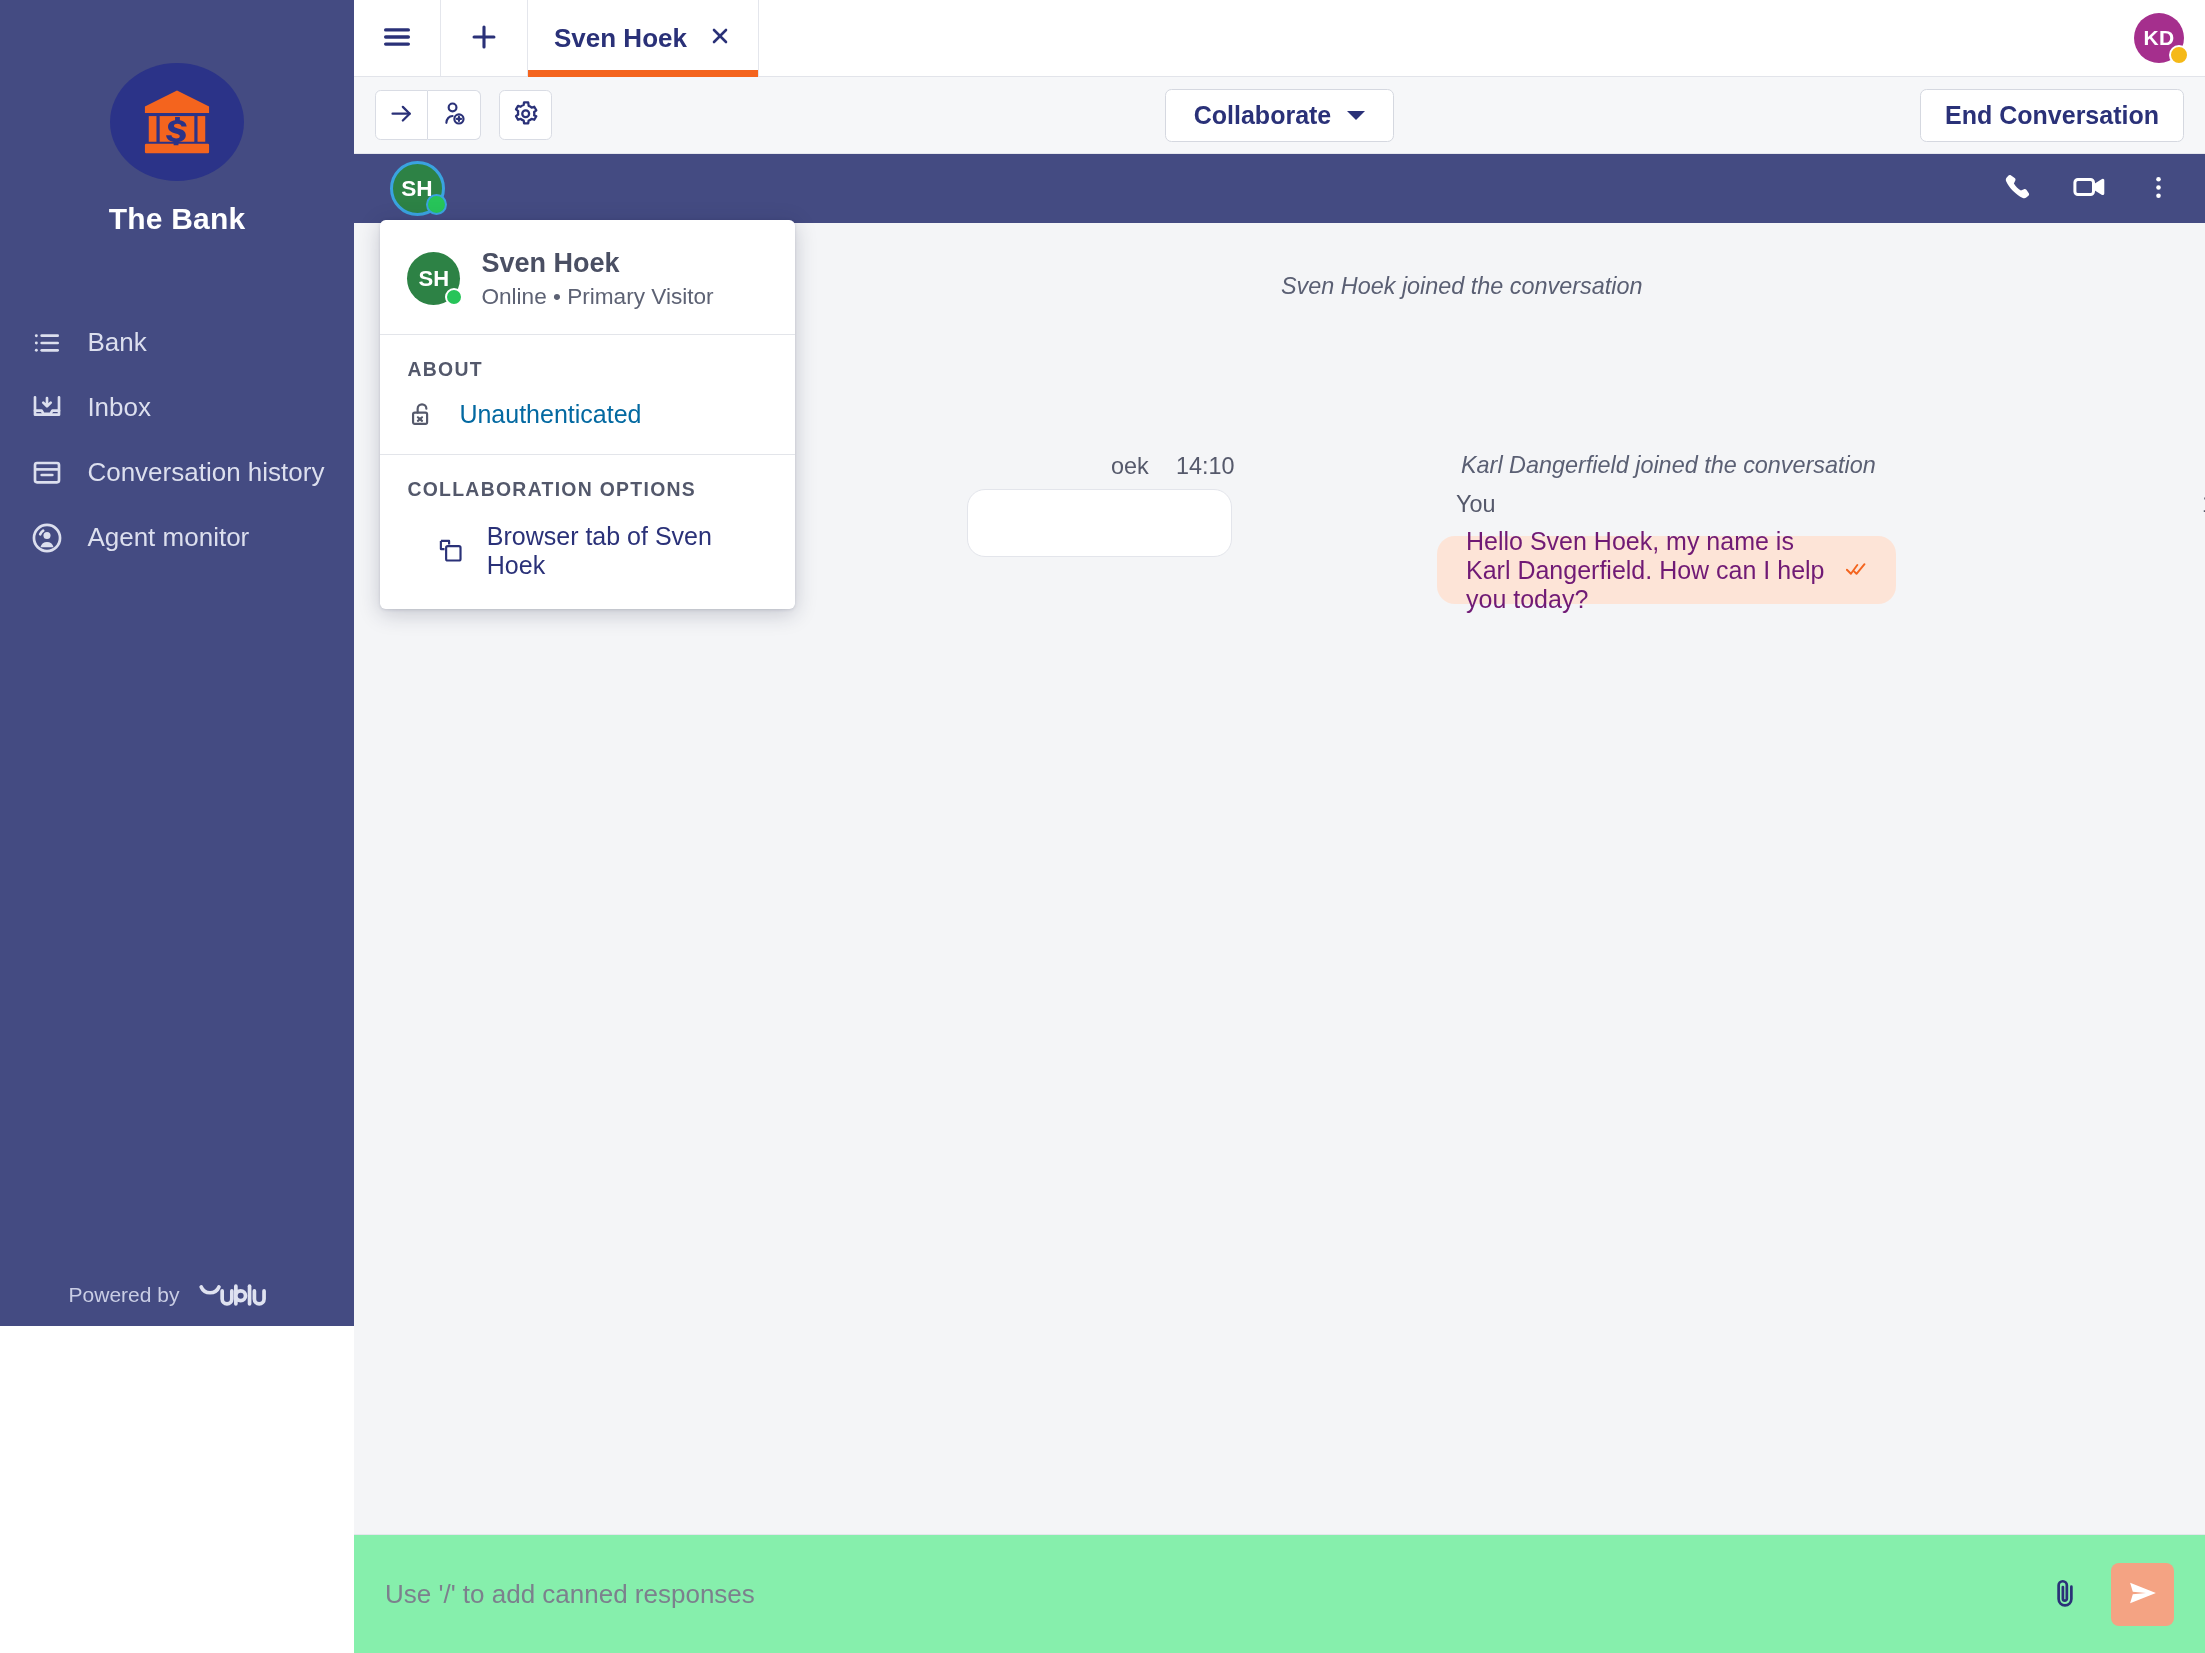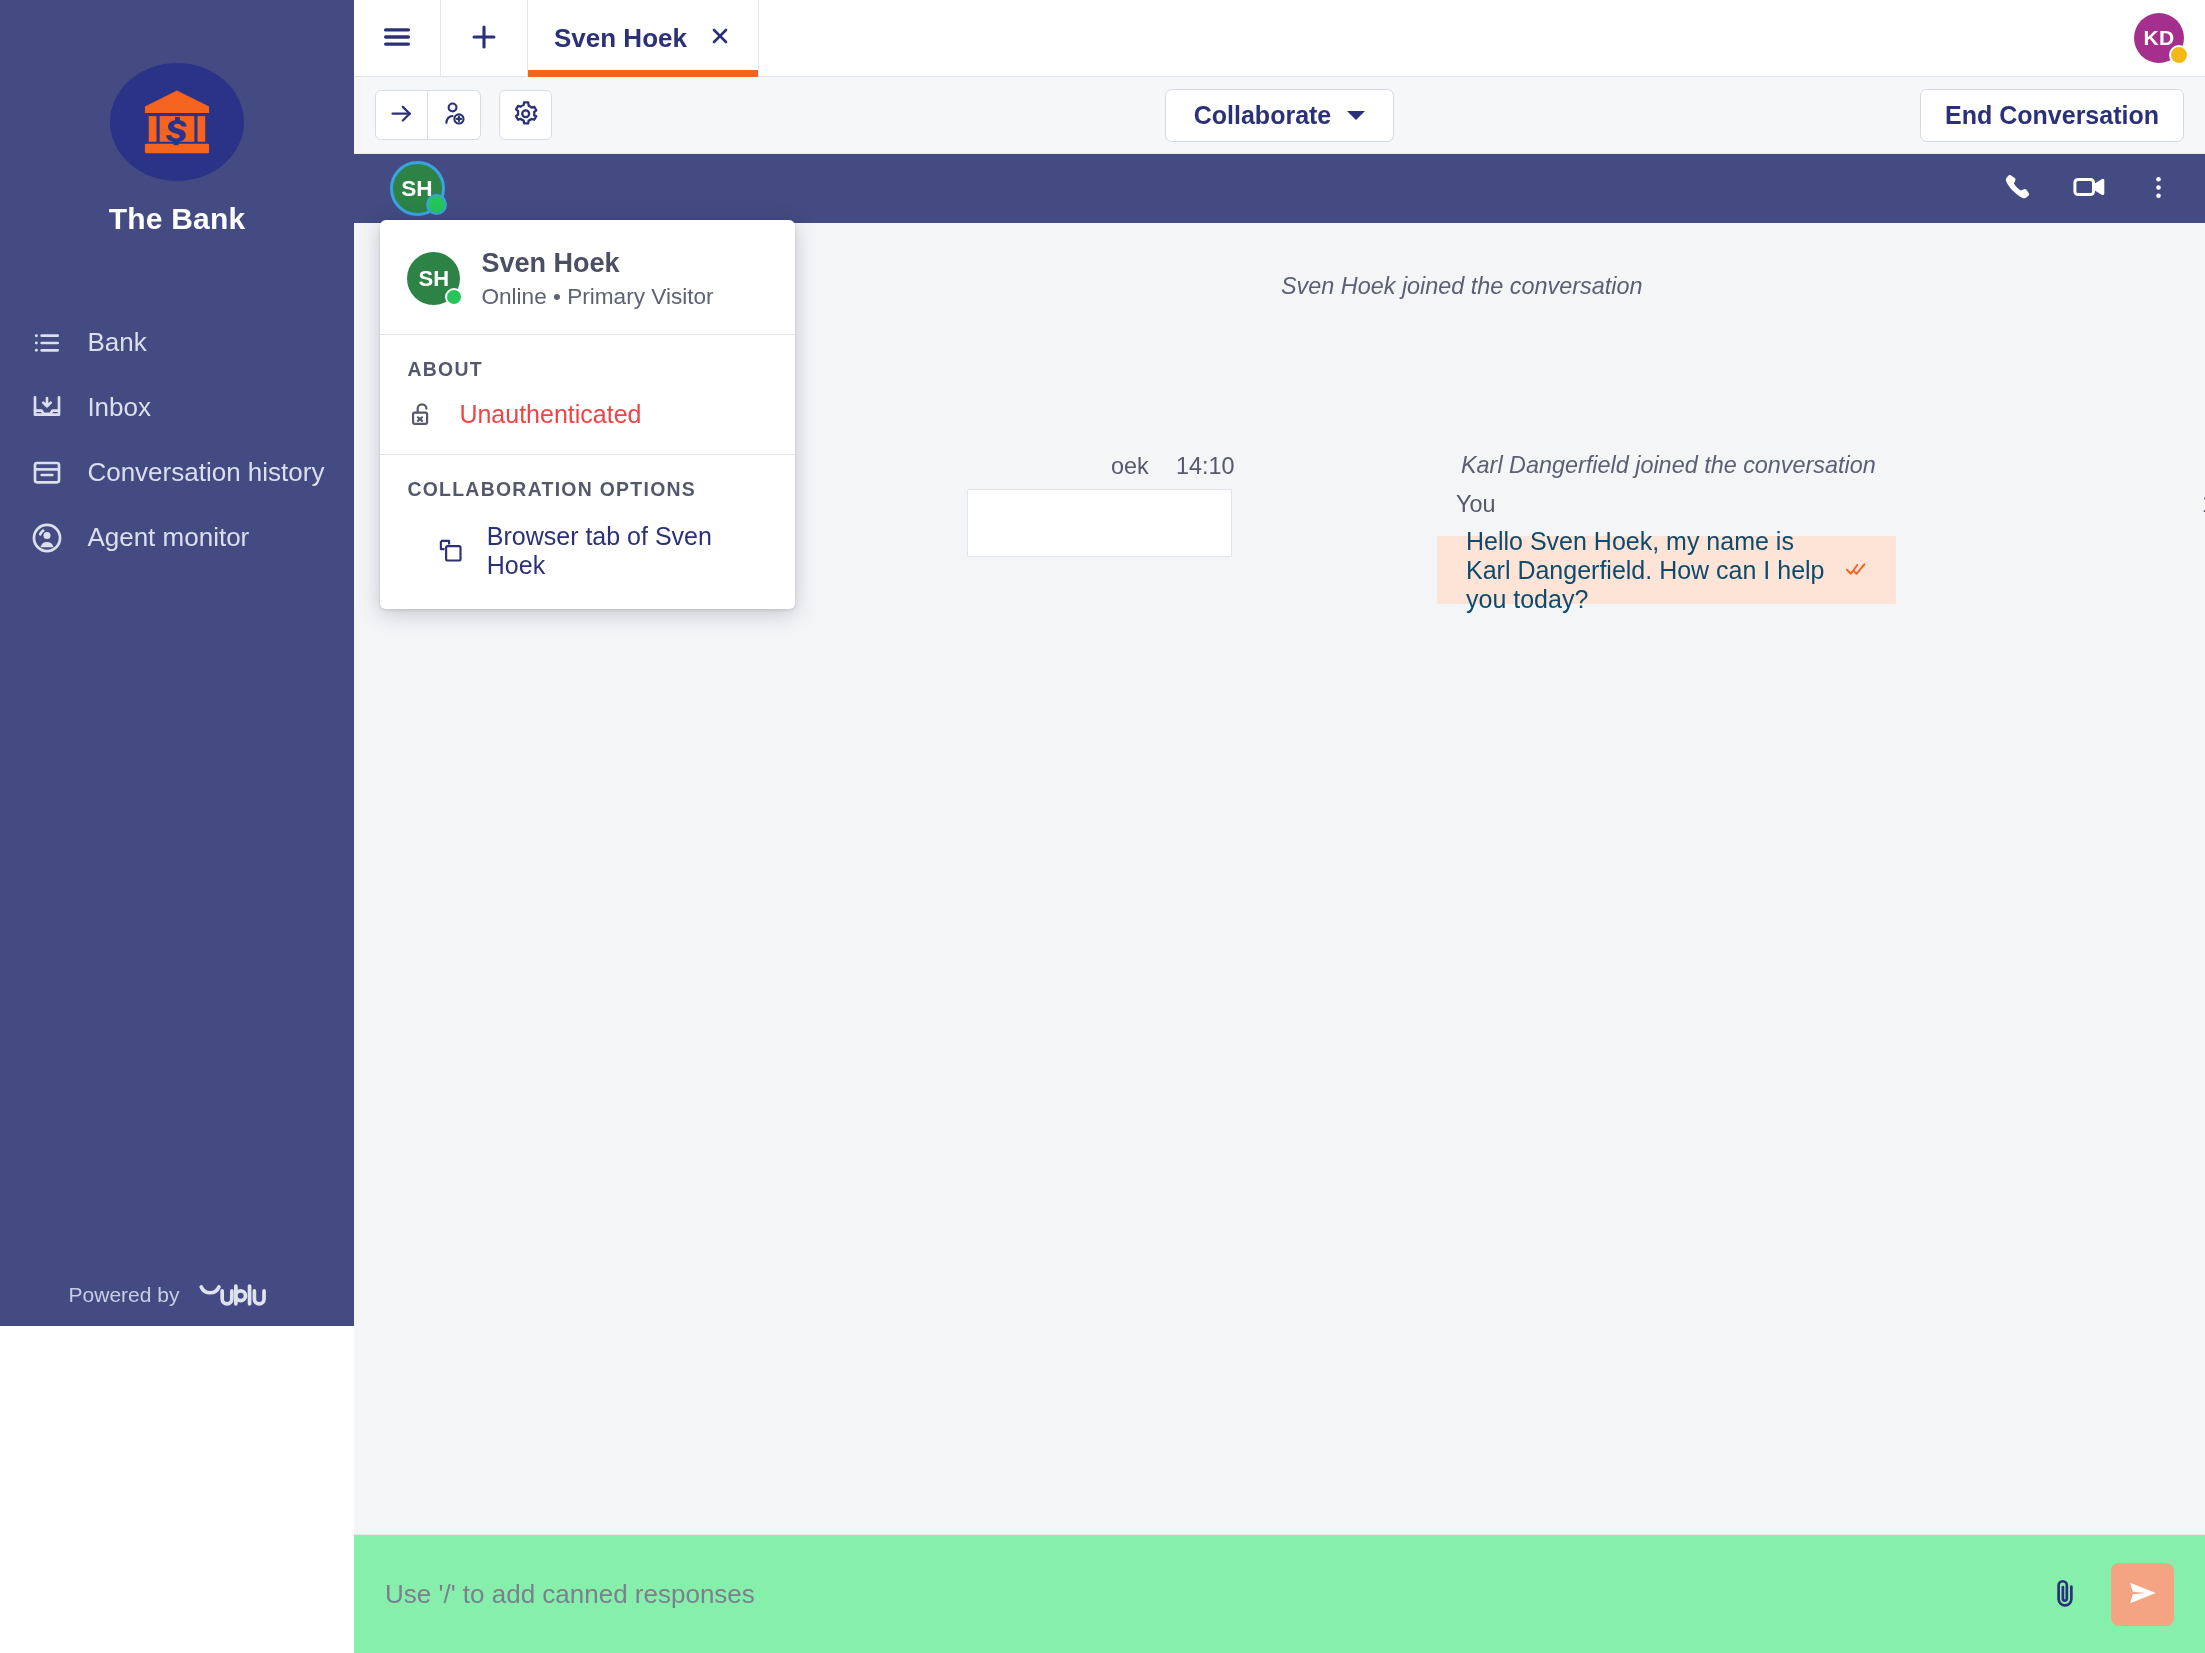--- a/index.html
+++ b/index.html
@@ -182,22 +182,22 @@
   .sys-note {
     position: absolute;
     font-size: 23.4px; font-style: italic; color: #5a5f73;
     white-space: nowrap;
   }
   .msg-meta {
     position: absolute; font-size: 23.4px; color: #55596b;
   }
   .bubble {
     position: absolute;
-    border-radius: 1px;
-    font-size: 25px; color: #0c4a6e;
+    border-radius: 18px;
+    font-size: 25px; color: #701a75;
     display: flex; align-items: center;
   }
   .bubble.in  { background: #ffffff; border: 0.8px solid #e3e5eb; }
   .bubble.out { background: #fde4d7; }
   .checkmark { color: #f4641e; font-size: 21px; margin-left: 8px; }
 
   
   .composer {
     height: 119px; background: #86efac;
     border-top: 0.8px solid #e4e6ec;
@@ -242,21 +242,21 @@
     background:#27c459; border:2.4px solid #fff;
   }
   .pop-name { font-size: 27px; font-weight: bold; color: #4a4f63; line-height: 1.25; }
   .pop-sub  { font-size: 22.6px; color: #5d6274; margin-top: 3.2px; }
   .pop-sec  { border-top: 0.8px solid #e3e5ea; padding: 22.6px 27.4px 24px 27.4px; }
   .pop-sec-title {
     font-size: 19.4px; font-weight: bold; color: #53586b;
     letter-spacing: 1.3px; margin-bottom: 18px;
   }
   .pop-row { display: flex; align-items: center; gap: 21px; }
-  .pop-row-text { font-size: 25px; color: #ef4444; }
+  .pop-row-text { font-size: 25px; color: #0369a1; }
   .pop-link {
     border-top: 0.8px solid #e3e5ea;
     display: flex; align-items: center; gap: 21px;
     padding: 21px 27.4px;
     cursor: pointer;
   }
   .pop-link.first { border-top: none; padding-top: 3.2px; }
   .pop-link-text { font-size: 25px; color: #2a3178; }
   .pop-ico { width: 31px; height: 31px; display: flex; align-items: center; justify-content: center; flex: 0 0 31px; }
 </style>

